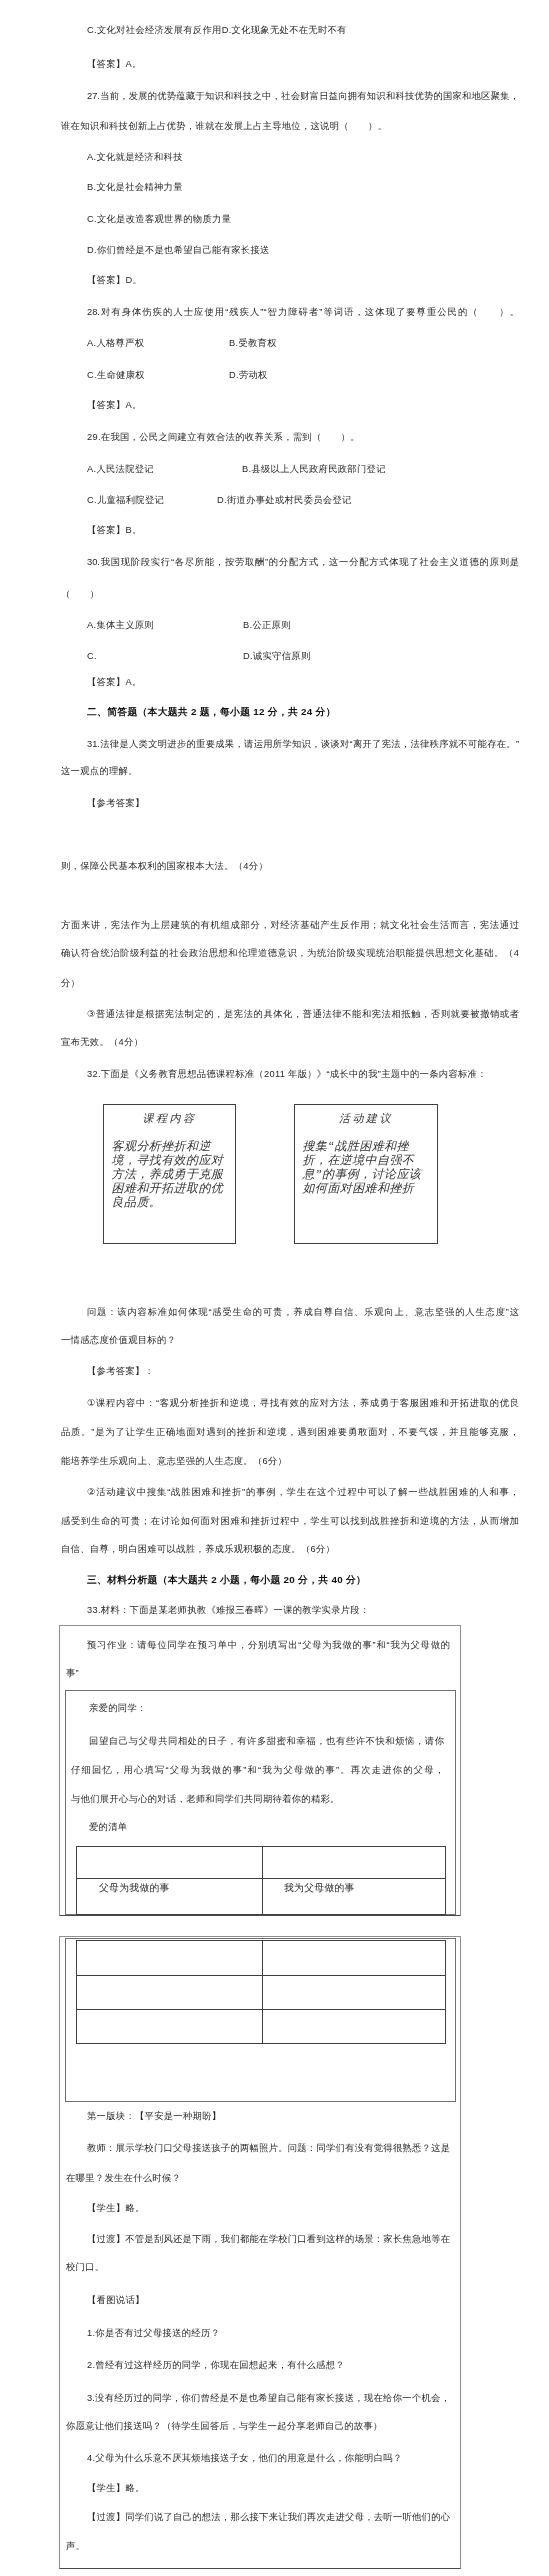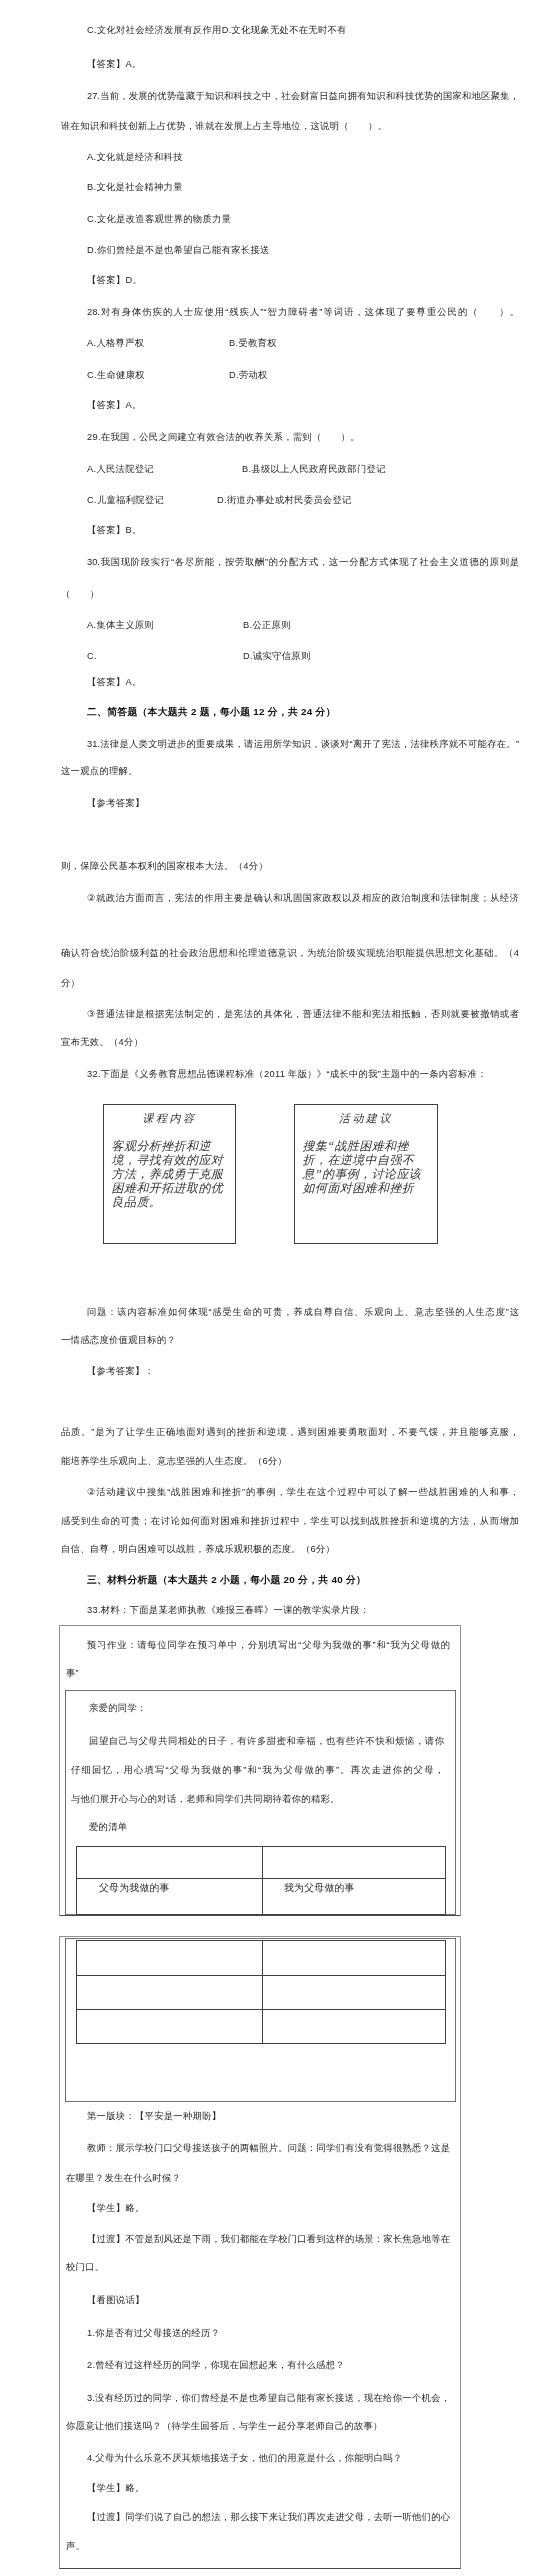--- a/index.html
+++ b/index.html
@@ -110,39 +110,40 @@
   <div class="ln in" style="top:619px">A.集体主义原则</div>
   <div class="ln" style="top:619px;left:243px">B.公正原则</div>
   <div class="ln in" style="top:650px">C.</div>
   <div class="ln" style="top:650px;left:243px">D.诚实守信原则</div>
   <div class="ln in" style="top:676px">【答案】A。</div>
   <div class="ln in bold" style="top:706px">二、简答题（本大题共 2 题，每小题 12 分，共 24 分）</div>
   <div class="ln in j" style="top:738px;width:432px">31.法律是人类文明进步的重要成果，请运用所学知识，谈谈对“离开了宪法，法律秩序就不可能存在。”</div>
   <div class="ln" style="top:765px">这一观点的理解。</div>
   <div class="ln in" style="top:797px">【参考答案】</div>
   <div class="ln" style="top:860px">则，保障公民基本权利的国家根本大法。（4分）</div>
-  <div class="ln in j" style="top:892px;width:432px">②就政治方面而言，宪法的作用主要是确认和巩固国家政权以及相应的政治制度和法律制度；从经济</div>
+  <div class="ln j" style="top:919px;width:458px">方面来讲，宪法作为上层建筑的有机组成部分，对经济基础产生反作用；就文化社会生活而言，宪法通过</div>
   <div class="ln j" style="top:947px;width:458px">确认符合统治阶级利益的社会政治思想和伦理道德意识，为统治阶级实现统治职能提供思想文化基础。（4</div>
   <div class="ln" style="top:977px">分）</div>
   <div class="ln in j" style="top:1008px;width:432px">③普通法律是根据宪法制定的，是宪法的具体化，普通法律不能和宪法相抵触，否则就要被撤销或者</div>
   <div class="ln" style="top:1036px">宣布无效。（4分）</div>
   <div class="ln in" style="top:1068px">32.下面是《义务教育思想品德课程标准（2011 年版）》“成长中的我”主题中的一条内容标准：</div>
 
   <div class="stdbox" style="left:103px;top:1104px;width:131px;height:138px">
     <div class="title">课程内容</div>
     <div class="body">客观分析挫折和逆境，寻找有效的应对方法，养成勇于克服困难和开拓进取的优良品质。</div>
   </div>
   <div class="stdbox" style="left:294px;top:1104px;width:142px;height:138px">
     <div class="title">活动建议</div>
     <div class="body">搜集“战胜困难和挫折，在逆境中自强不息”的事例，讨论应该如何面对困难和挫折</div>
   </div>
 
   <div class="ln in j" style="top:1306px;width:432px">问题：该内容标准如何体现“感受生命的可贵，养成自尊自信、乐观向上、意志坚强的人生态度”这</div>
   <div class="ln" style="top:1334px">一情感态度价值观目标的？</div>
   <div class="ln in" style="top:1365px">【参考答案】：</div>
+  <div class="ln in j" style="top:1397px;width:432px">①课程内容中：“客观分析挫折和逆境，寻找有效的应对方法，养成勇于客服困难和开拓进取的优良</div>
   <div class="ln j" style="top:1426px;width:458px">品质。”是为了让学生正确地面对遇到的挫折和逆境，遇到困难要勇敢面对，不要气馁，并且能够克服，</div>
   <div class="ln" style="top:1455px">能培养学生乐观向上、意志坚强的人生态度。（6分）</div>
   <div class="ln in j" style="top:1486px;width:432px">②活动建议中搜集“战胜困难和挫折”的事例，学生在这个过程中可以了解一些战胜困难的人和事，</div>
   <div class="ln j" style="top:1515px;width:458px">感受到生命的可贵；在讨论如何面对困难和挫折过程中，学生可以找到战胜挫折和逆境的方法，从而增加</div>
   <div class="ln" style="top:1543px">自信、自尊，明白困难可以战胜，养成乐观积极的态度。（6分）</div>
   <div class="ln in bold" style="top:1574px">三、材料分析题（本大题共 2 小题，每小题 20 分，共 40 分）</div>
   <div class="ln in" style="top:1604px">33.材料：下面是某老师执教《难报三春晖》一课的教学实录片段：</div>
 
   <div class="box" style="left:59px;top:1625px;width:400px;height:289px"></div>
   <div class="ln in j" style="top:1639px;width:363px">预习作业：请每位同学在预习单中，分别填写出“父母为我做的事”和“我为父母做的</div>

